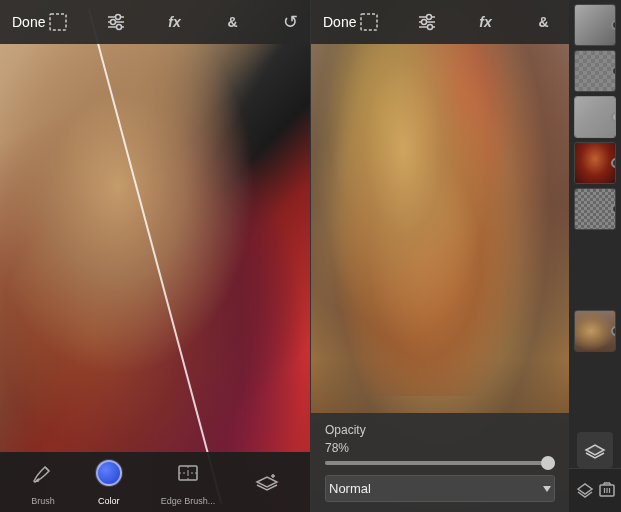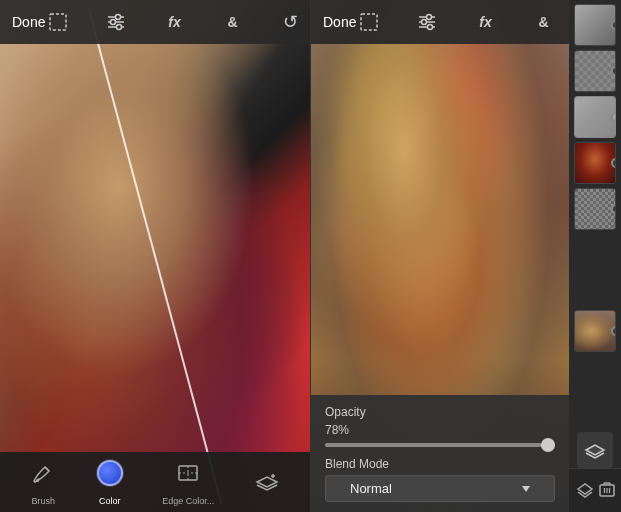--- a/index.html
+++ b/index.html
@@ -280,21 +280,21 @@
       font-size: 12px;
       margin-bottom: 4px;
     }
 
     .blend-mode-select {
       width: 100%;
       background: #444;
       border: 1px solid #555;
       color: #eee;
       font-size: 13px;
-      padding: 5px 24px;
+      padding: 5px 3px;
       border-radius: 3px;
       display: flex;
       align-items: center;
       justify-content: space-between;
       cursor: pointer;
     }
 
     .blend-mode-select span {
       font-size: 13px;
     }
@@ -449,21 +449,21 @@
     </div>
 
     <div class="tool-btn">
       <div class="tool-icon">
         <svg width="24" height="24" viewBox="0 0 24 24" fill="none">
           <rect x="3" y="5" width="18" height="14" rx="1" stroke="#aaa" stroke-width="1.5" fill="none"></rect>
           <line x1="3" y1="12" x2="21" y2="12" stroke="#aaa" stroke-width="1" stroke-dasharray="2 2"></line>
           <line x1="12" y1="5" x2="12" y2="19" stroke="#aaa" stroke-width="1" stroke-dasharray="2 2"></line>
         </svg>
       </div>
-      <span class="tool-label">Edge Color...</span>
+      <span class="tool-label">Edge Brush...</span>
     </div>
 
     <div class="tool-btn">
       <div class="tool-icon">
         <svg width="24" height="24" viewBox="0 0 24 24" fill="none">
           <path d="M2 12 L12 7 L22 12 L12 17 Z" stroke="#aaa" stroke-width="1.5" fill="none"></path>
           <path d="M2 15 L12 20 L22 15" stroke="#aaa" stroke-width="1.5" fill="none"></path>
           <path d="M18 4 L18 8 M16 6 L20 6" stroke="#aaa" stroke-width="1.5"></path>
         </svg>
       </div>
@@ -548,21 +548,20 @@
     <div class="opacity-section">
       <label>Opacity</label>
       <div class="opacity-value">78%</div>
       <div class="slider-track">
         <div class="slider-fill" style="width: 100%;"></div>
         <div class="slider-thumb" style="right:0;"></div>
       </div>
     </div>
 
     <div class="blend-mode-section">
-      <div class="blend-mode-label">Blend Mode</div>
       <div class="blend-mode-select">
         <span>Normal</span>
         <div class="chevron-down"></div>
       </div>
     </div>
   </div>
 
   <div class="right-bottom-actions">
     <div style="color:#aaa; font-size:14px; cursor:pointer;">
       <svg width="18" height="18" viewBox="0 0 18 18" fill="none">

